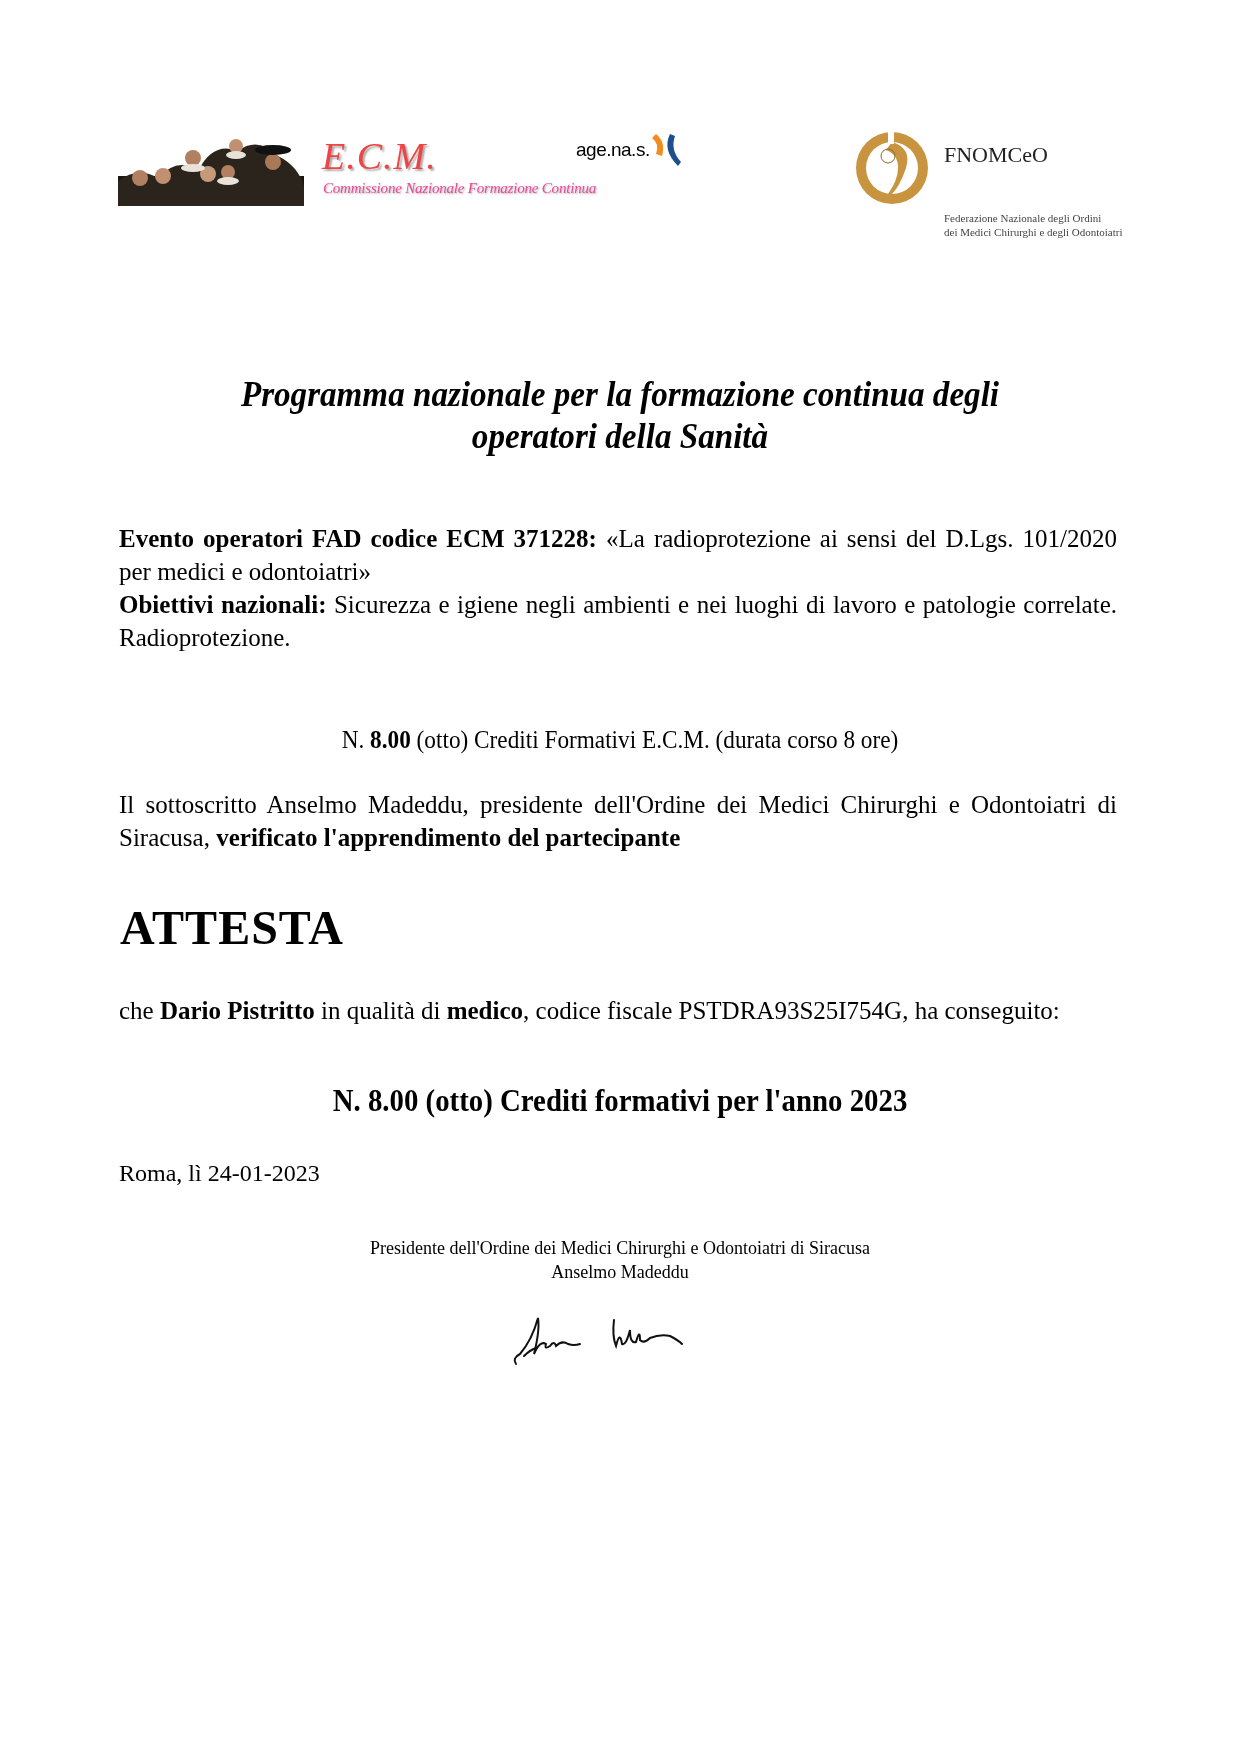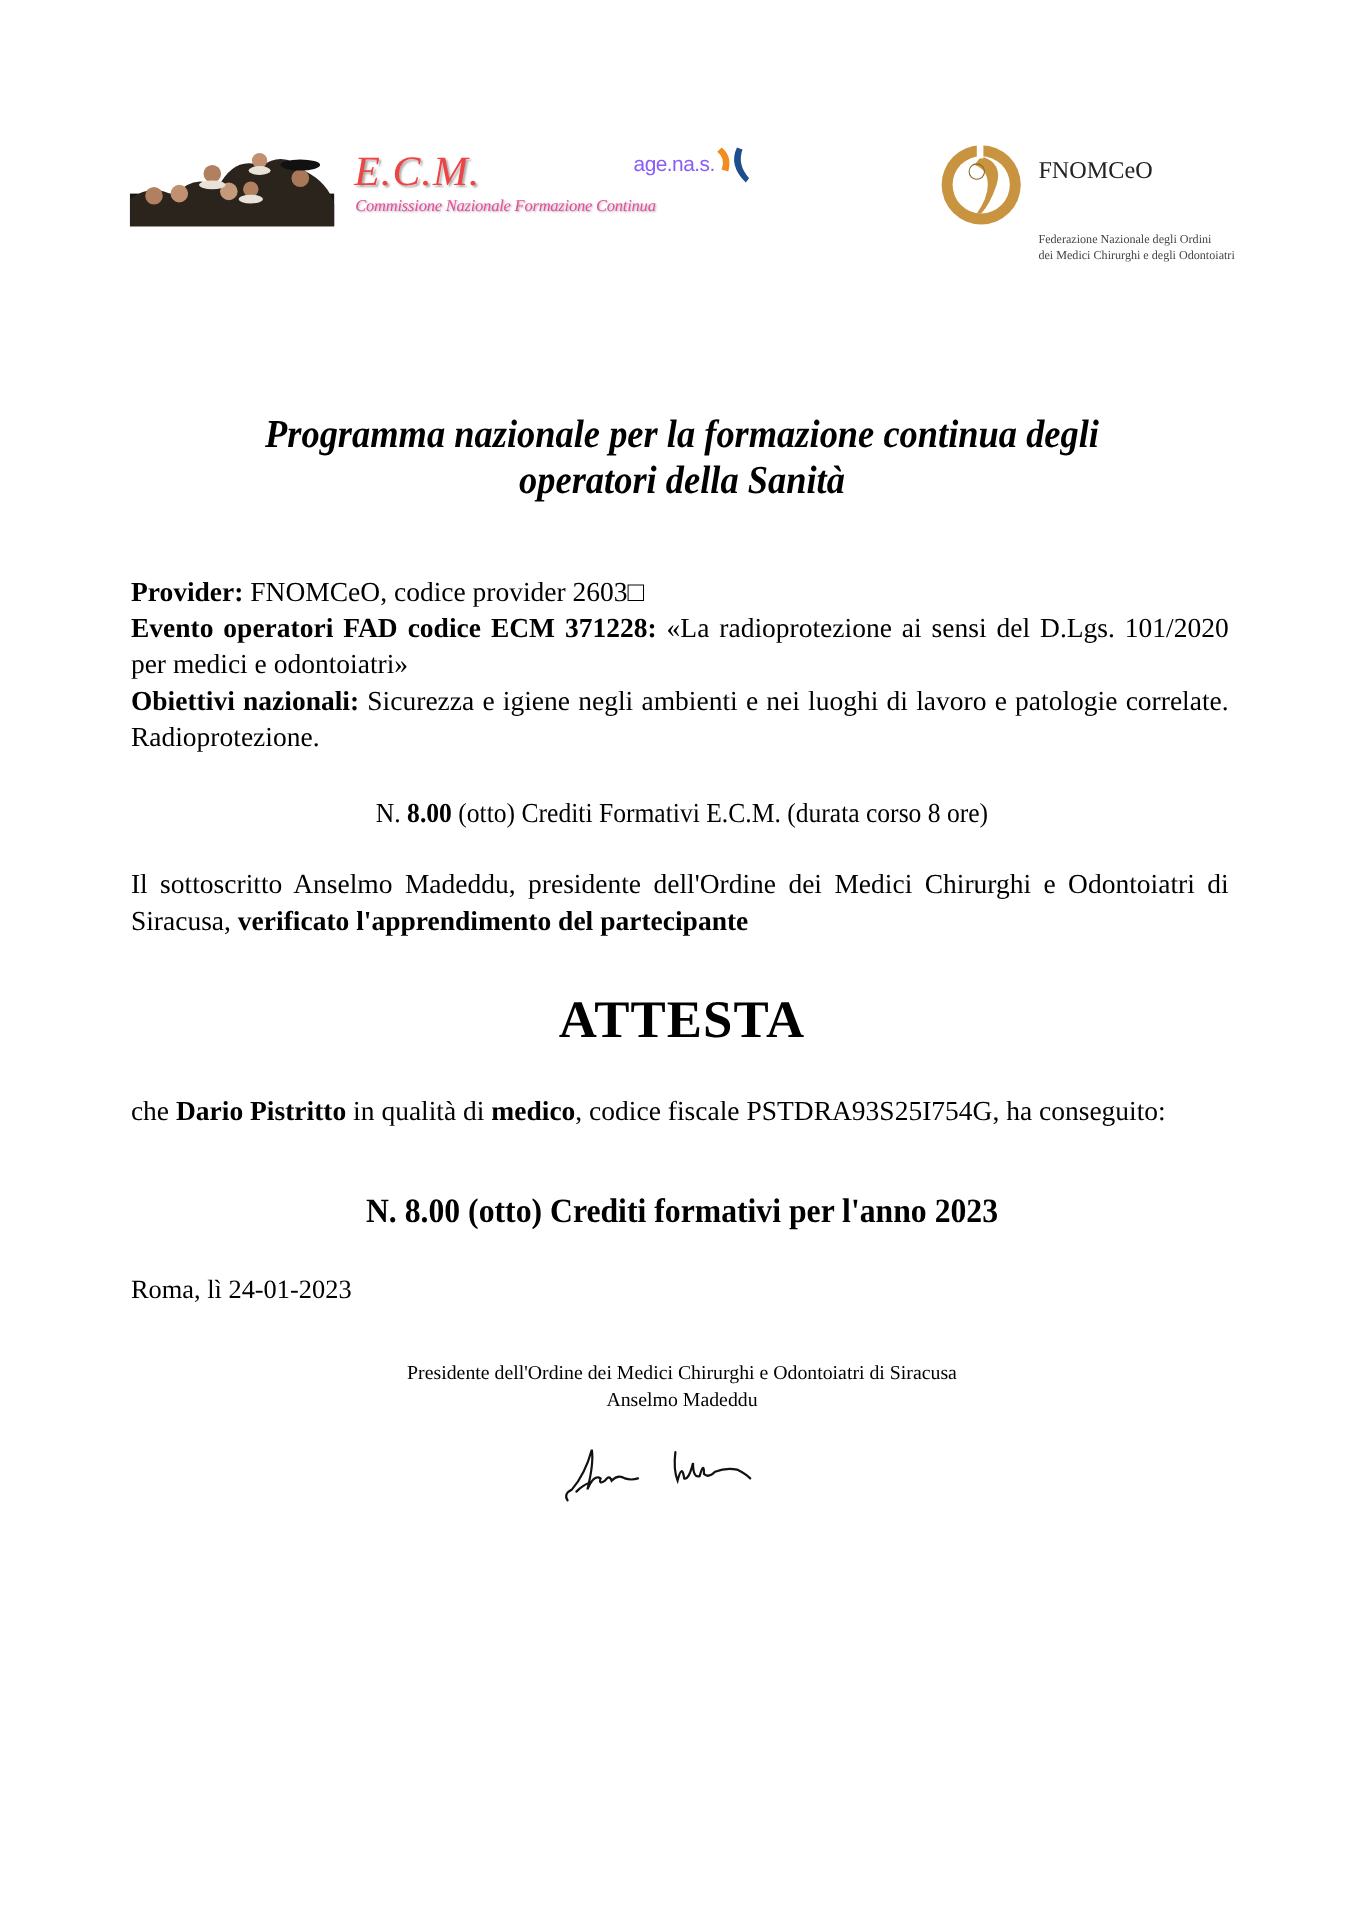--- a/index.html
+++ b/index.html
@@ -7,37 +7,37 @@
          font-family: "Liberation Serif", "DejaVu Serif", serif; color: #000; }
   .abs { position: absolute; }
 
   
   .ecm-painting { left: 118px; top: 136px; width: 186px; height: 70px; }
   .ecm-title { left: 322px; top: 134px; font-size: 38px; font-style: italic; font-weight: normal;
                letter-spacing: 1px; color: #ef4444; text-shadow: 2px 2px 2px #aaa; }
   .ecm-sub { left: 323px; top: 180px; font-size: 15px; font-style: italic; color: #ec4899;
              text-shadow: 1px 1px 2px #aaa; letter-spacing: -0.2px; }
   .agenas { left: 576px; top: 130px; display: flex; align-items: center; }
-  .agenas-text { font-family: "Liberation Sans", sans-serif; font-size: 19px; color: #8b5cf6; letter-spacing: -0.5px; }
+  .agenas-text { font-family: "Liberation Sans", sans-serif; font-size: 19px; color: #000000; letter-spacing: -0.5px; }
   .fnom-logo { left: 854px; top: 130px; width: 76px; height: 76px; }
   .fnom-name { left: 944px; top: 142px; font-size: 22px; color: #222; }
   .fnom-sub { left: 944px; top: 170px; font-size: 11px; color: #444; line-height: 14px; margin-top: 41px; }
 
   
   .main-title { left: 120px; width: 1000px; top: 373px; text-align: center; font-size: 36px;
                 font-weight: bold; font-style: italic; line-height: 42px; transform: scaleX(0.92); }
 
   
   .para { left: 119px; width: 998px; font-size: 25px; line-height: 33px; text-align: justify; }
   .para b { font-weight: bold; }
   .p-provider { top: 522px; }
   .center-line { left: 120px; width: 1000px; text-align: center; font-size: 25px; }
   .credits-line { top: 726px; transform: scaleX(0.93); }
   .p-sotto { top: 788px; transform-origin: left; }
-  .attesta { left: 120px; width: 1000px; top: 900px; text-align: center; font-size: 48px;
+  .attesta { left: 120px; width: 1000px; top: 900px; font-size: 48px;
              font-weight: bold; letter-spacing: 1px; }
   .p-che { top: 994px; }
   .credits-year { top: 1083px; font-size: 31px; font-weight: bold; transform: scaleX(0.93); }
   .date { left: 119px; top: 1160px; font-size: 24px; }
   .sign-role { left: 120px; width: 1000px; top: 1236px; text-align: center; font-size: 18px; line-height: 24px; }
   .signature { left: 510px; top: 1310px; width: 210px; height: 60px; }
 </style>
 </head>
 <body>
 
@@ -84,23 +84,20 @@
   <div>dei Medici Chirurghi e degli Odontoiatri</div>
 </div>
 
 <div class="abs main-title">
   <div>Programma nazionale per la formazione continua degli</div>
   <div>operatori della Sanità</div>
 </div>
 
 <div class="abs para p-provider">
   <div>
-    <b>Provider:</b><span> FNOMCeO, codice provider 2603□</span>
-  </div>
-  <div>
     <b>Evento operatori FAD codice ECM 371228:</b><span> «La radioprotezione ai sensi del D.Lgs. 101/2020 per medici e odontoiatri»</span>
   </div>
   <div>
     <b>Obiettivi nazionali:</b><span> Sicurezza e igiene negli ambienti e nei luoghi di lavoro e patologie correlate. Radioprotezione.</span>
   </div>
 </div>
 
 <div class="abs center-line credits-line">
   <span>N. </span><b>8.00</b><span> (otto) Crediti Formativi E.C.M. (durata corso 8 ore)</span>
 </div>

